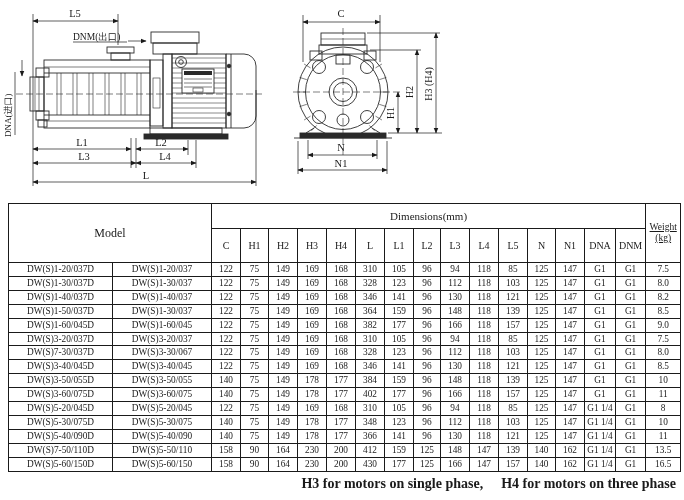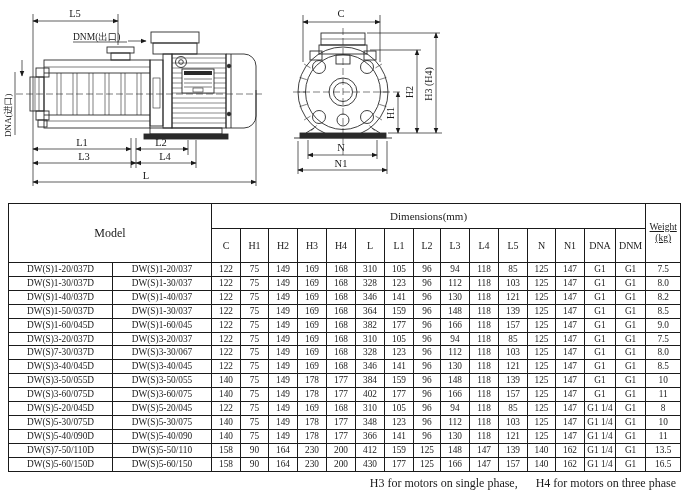--- a/index.html
+++ b/index.html
@@ -27,21 +27,21 @@
     padding:0;
   }
   .dim-table th.hdr-dimensions { height:25px; font-size:11px; }
   .dim-table th.hdr-model { font-size:12px; }
   .dim-table tr.subhdr th { height:34px; font-size:10px; }
   .dim-table th.hdr-weight { font-size:9.5px; line-height:11px;text-decoration:underline; }
   .dim-table td { font-size:9.3px; height:12.8px; line-height:12.9px; }
 
   .footnote {
     position:absolute; top:476px; right:8px;
-    font-size:12px; color:#1a1a1a;
+    font-size:14px; color:#1a1a1a;font-weight:bold;
   }
   .footnote .gap { display:inline-block; width:18px; }
 </style>
 </head>
 <body>
 
 <svg class="drawings" width="684" height="200" viewBox="0 0 684 200">
   <defs>
     <marker id="ar" viewBox="0 0 10 10" refX="9" refY="5" markerWidth="8" markerHeight="8" orient="auto-start-reverse">
       <path d="M0,1 L10,5 L0,9 z" fill="#1a1a1a"></path>

